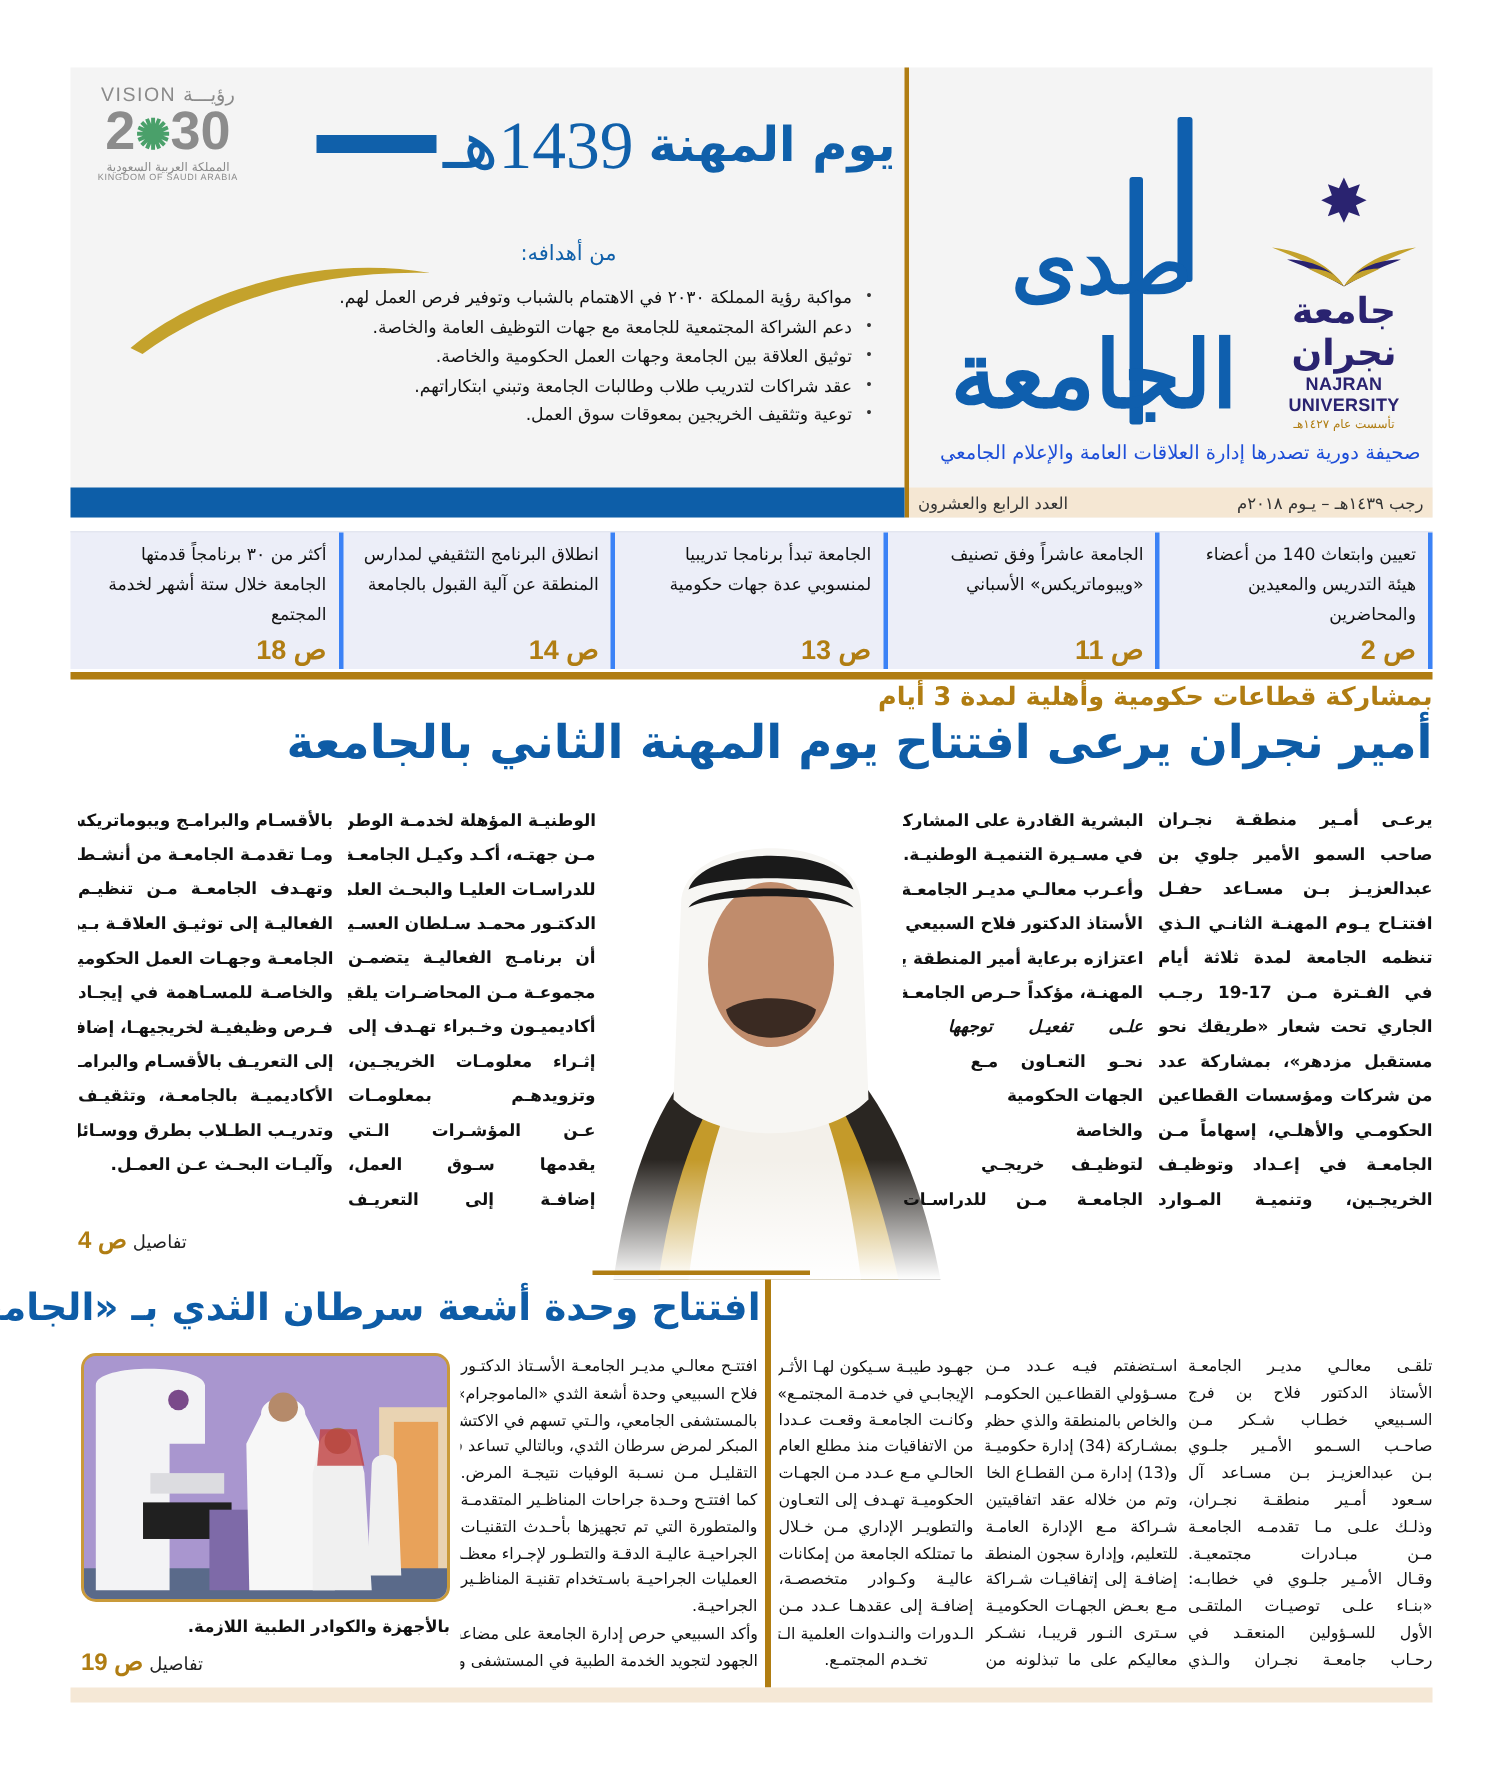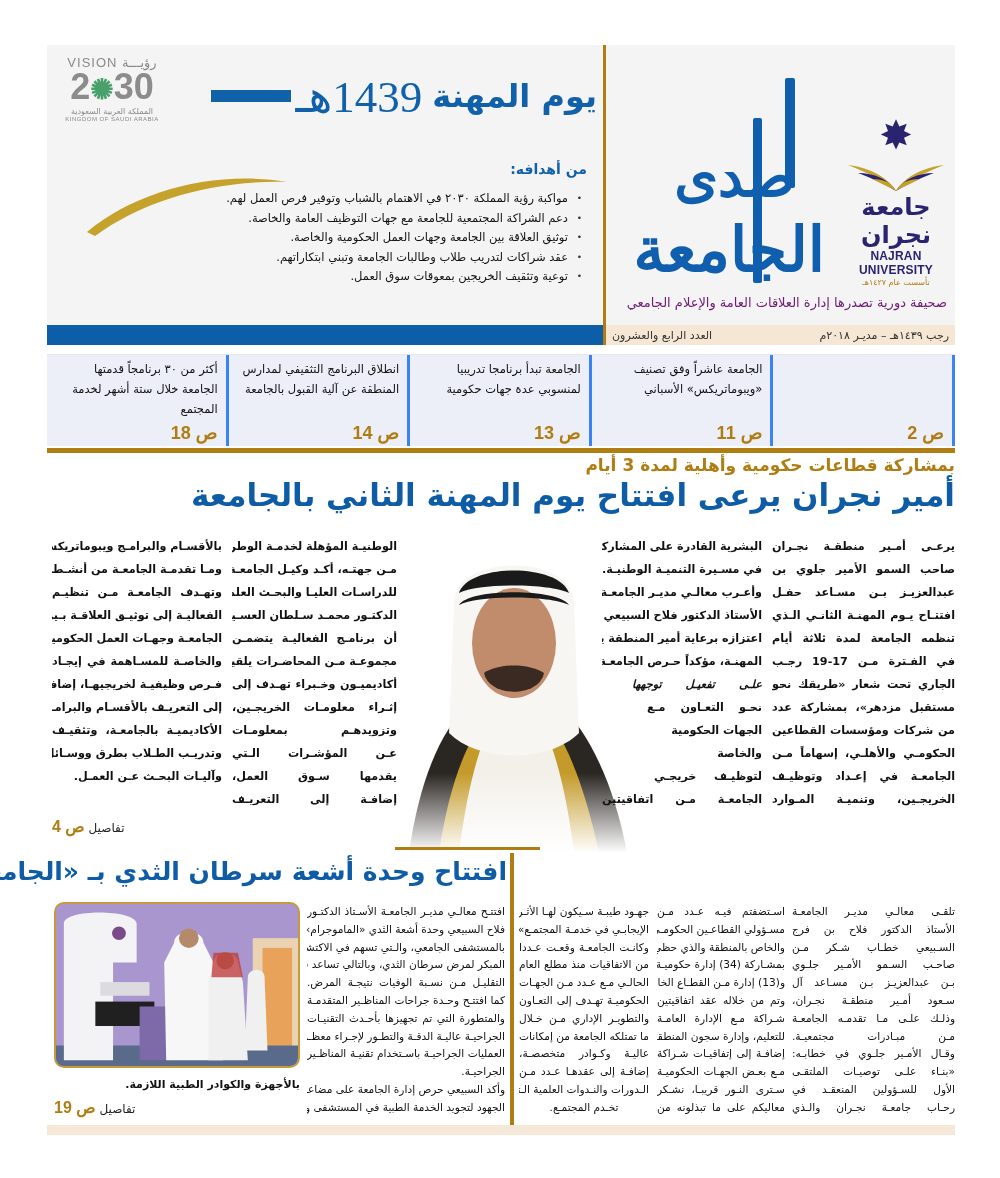--- a/index.html
+++ b/index.html
@@ -21,39 +21,39 @@
   .nu-arabic { font-family: "DejaVu Sans", sans-serif; font-weight: bold; font-size: 24px; color: #2a2370; line-height: 28px; direction: rtl; }
   .nu-english { font-family: "Liberation Sans", sans-serif; font-weight: bold; font-size: 12px; color: #2a2370; letter-spacing: 0.2px; }
   .nu-founded { font-size: 8px; color: #b07d12; direction: rtl; margin-top: 1px; }
 
   .calli { position: absolute; left: 28px; top: 18px; width: 190px; height: 225px; }
   .calli-word { position: absolute; font-family: "DejaVu Serif", serif; font-weight: bold; color: #0f5fae; direction: rtl; }
   .calli-w1 { right: 30px; top: 80px; font-size: 56px; letter-spacing: -2px; }
   .calli-w2 { right: 0px; top: 150px; font-size: 62px; letter-spacing: -2px; }
   .calli-bar { position: absolute; background: #0f5fae; border-radius: 2px; }
 
-  .mast-subtitle { position: absolute; left: 570px; top: 250px; width: 330px; text-align: right; direction: rtl; font-size: 13px; color: #701a75; }
+  .mast-subtitle { position: absolute; left: 570px; top: 250px; width: 330px; text-align: right; direction: rtl; font-size: 13px; color: #1d4ed8; }
 
   
   .event-title-row { position: absolute; left: 120px; top: 26px; width: 430px; height: 50px; direction: rtl; display: flex; align-items: center; }
   .event-title { font-family: "DejaVu Sans", sans-serif; font-weight: bold; font-size: 32px; color: #1060aa; white-space: nowrap; }
   .event-year { font-family: "Liberation Serif", serif; font-size: 45px; color: #1060aa; margin-right: 10px; white-space: nowrap; }
   .event-bar { height: 12px; width: 80px; background: #1060aa; margin-right: 4px; }
 
   .vision { position: absolute; left: 10px; top: 10px; width: 110px; text-align: center; color: #8a8a8a; }
   .vision-top { font-family: "Liberation Sans", sans-serif; font-size: 13px; letter-spacing: 1px; }
   .vision-num { font-family: "Liberation Sans", sans-serif; font-weight: bold; font-size: 36px; line-height: 34px; color: #8c8c8c; }
   .vision-num .star { color: #4aa06a; font-size: 28px; }
   .vision-ar { font-size: 8px; direction: rtl; }
   .vision-en { font-family: "Liberation Sans", sans-serif; font-size: 6px; letter-spacing: 0.5px; }
 
   .slogan { position: absolute; left: 20px; top: 95px; width: 230px; height: 100px; }
   .slogan svg { width: 230px; height: 100px; overflow: visible; }
 
-  .goals-heading { position: absolute; left: 300px; top: 116px; width: 240px; text-align: right; direction: rtl; font-size: 14px; color: #1060aa; font-weight: bold; }
+  .goals-heading { position: absolute; left: 300px; top: 116px; width: 240px; text-align: left; direction: rtl; font-size: 14px; color: #1060aa; font-weight: normal; }
   .goals-list { position: absolute; left: 80px; top: 144px; width: 455px; direction: rtl; list-style: none; }
   .goals-list li { font-size: 11.5px; line-height: 19.6px; text-align: right; color: #111; position: relative; padding-right: 14px; white-space: nowrap; }
   .goals-list li::before { content: "•"; position: absolute; right: 0; top: 0; font-size: 9px; color: #333; }
 
   
   .issue-strip { position: absolute; left: 0; top: 280px; width: 908px; height: 20px; }
   .blue-band { position: absolute; left: 0; top: 0; width: 556px; height: 20px; background: #0d5ea8; }
   .issue-info { position: absolute; left: 559px; top: 0; width: 349px; height: 20px; background: #f5e7d3; direction: rtl; display: flex; justify-content: space-between; align-items: center; padding: 0 6px; font-size: 11px; color: #333; }
 
   
@@ -156,28 +156,29 @@
         <div class="nu-english">NAJRAN UNIVERSITY</div>
         <div class="nu-founded">تأسست عام ١٤٢٧هـ</div>
       </div>
     </div>
 
     <div class="mast-subtitle">صحيفة دورية تصدرها إدارة العلاقات العامة والإعلام الجامعي</div>
 
     <div class="issue-strip">
       <div class="blue-band"></div>
       <div class="issue-info">
-        <span>رجب ١٤٣٩هـ – مديـر ٢٠١٨م</span>
+        <span>رجب ١٤٣٩هـ – يـوم ٢٠١٨م</span>
         <span>العدد الرابع والعشرون</span>
       </div>
     </div>
   </div>
 
   <div class="teaser-row">
     <div class="teaser">
+      <div class="teaser-text">تعيين وابتعاث 140 من أعضاء هيئة التدريس والمعيدين والمحاضرين</div>
       <div class="teaser-page">ص 2</div>
     </div>
     <div class="teaser">
       <div class="teaser-text">الجامعة عاشراً وفق تصنيف «ويبوماتريكس» الأسباني</div>
       <div class="teaser-page">ص 11</div>
     </div>
     <div class="teaser">
       <div class="teaser-text">الجامعة تبدأ برنامجا تدريبيا لمنسوبي عدة جهات حكومية</div>
       <div class="teaser-page">ص 13</div>
     </div>
@@ -236,21 +237,21 @@
     <p>في مسـيرة التنميـة الوطنيـة.</p>
     <p>وأعـرب معالـي مديـر الجامعـة</p>
     <p>الأستاذ الدكتور فلاح السبيعي عن</p>
     <p>اعتزازه برعاية أمير المنطقة يوم</p>
     <p>المهنـة، مؤكداً حـرص الجامعـة</p>
     <p style="width:130px; margin-right:0;font-style:italic;">علـى تفعيـل توجهها</p>
     <p style="width:115px;">نحـو التعـاون مـع</p>
     <p style="width:105px; text-align-last:right;">الجهات الحكومية</p>
     <p style="width:100px; text-align-last:right;">والخاصة</p>
     <p style="width:108px;">لتوظيـف خريجـي</p>
-    <p style="width:160px;">الجامعـة مـن اتفاقيتين</p>
+    <p style="width:160px;">الجامعـة مـن للدراسـات</p>
   </div>
 
   <div class="col" style="left:185px; top:490px; width:165px;">
     <p>الوطنيـة المؤهلة لخدمـة الوطن.</p>
     <p>مـن جهتـه، أكـد وكيـل الجامعـة</p>
     <p>للدراسـات العليـا والبحـث العلمـي</p>
     <p>الدكتـور محمـد سـلطان العسـيري،</p>
     <p>أن برنامـج الفعاليـة يتضمـن</p>
     <p>مجموعـة مـن المحاضـرات يلقيها</p>
     <p>أكاديميـون وخـبراء تهـدف إلى</p>

